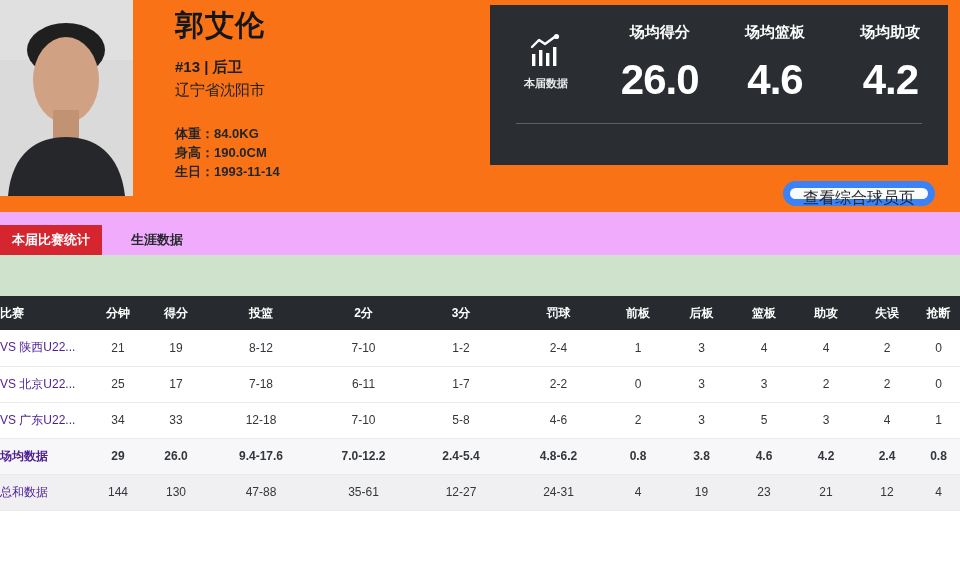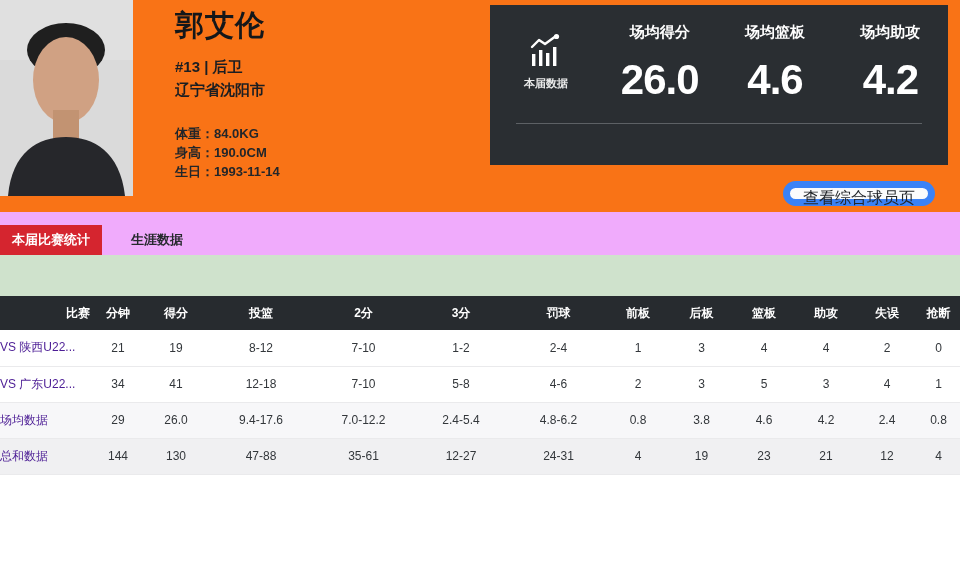--- a/index.html
+++ b/index.html
@@ -8,21 +8,21 @@
     font-family:"Liberation Sans","DejaVu Sans",sans-serif;
     background:#ffffff; color:#26292d; position:relative;
   }
 
   
   .hero { position:relative; width:960px; height:212px; background:#f97316; }
   .photo { position:absolute; left:0; top:0; width:133px; height:196px; background:#d9d9d9; overflow:hidden; }
   .info { position:absolute; left:175px; top:0; }
   .player-name { font-size:29px; font-weight:bold; color:#14171a; margin-top:6px; letter-spacing:1px; }
   .jersey-line { font-size:15px; font-weight:bold; color:#1b1e22; margin-top:12px; }
-  .hometown-line { font-size:15px; font-weight:bold; color:#1b1e22; margin-top:4px; }
+  .hometown-line { font-size:15px; font-weight:normal; color:#1b1e22; margin-top:4px; }
   .detail-lines { margin-top:24px; }
   .detail-line { font-size:13px; font-weight:bold; color:#22262a; line-height:19px; }
 
   
   .panel { position:absolute; left:490px; top:5px; width:458px; height:160px; background:#2a2e32; display:flex; }
   .panel-left { width:112px; display:flex; flex-direction:column; align-items:center;font-weight:bold; }
   .panel-left svg { margin-top:28px; }
   .panel-caption { margin-top:7px; font-size:11px; color:#e9eaea; }
   .panel-stats { flex:1; display:flex; }
   .panel-stat { flex:1; text-align:center; }
@@ -43,27 +43,27 @@
   .tab.inactive { width:110px; color:#26292d; }
 
   .green-band { width:960px; height:41px; background:#cfe2cc; }
 
   
   table { width:960px; border-collapse:collapse; table-layout:fixed; }
   thead th {
     background:#272b2f; color:#ffffff; font-size:12px; font-weight:bold;
     height:34px; text-align:center; padding:0;
   }
-  thead th.col-game { text-align:right; padding-left:6px; }
+  thead th.col-game { text-align:left; }
   tbody td {
     font-size:12px; color:#33373b; text-align:center; height:36px;
     border-bottom:1px solid #eaeaec; background:#ffffff; padding:0;
   }
   tbody td.col-game { text-align:left; color:#4c1d95; }
-  tbody tr.avg-row td { background:#f7f7f9; }
+  tbody tr.avg-row td { background:#f7f7f9;font-weight:bold; }
   tbody tr.sum-row td { background:#f0f0f2; }
 </style>
 </head>
 <body>
 
 <div class="hero">
 
   <div class="photo">
     <svg width="133" height="196" viewBox="0 0 133 196">
       <rect width="133" height="196" fill="#dadada"></rect>
@@ -174,23 +174,38 @@
         <td>1-2</td>
         <td>2-4</td>
         <td>1</td>
         <td>3</td>
         <td>4</td>
         <td>4</td>
         <td>2</td>
         <td>0</td>
       </tr>
       <tr>
+        <td class="col-game">VS 北京U22...</td>
+        <td>25</td>
+        <td>17</td>
+        <td>7-18</td>
+        <td>6-11</td>
+        <td>1-7</td>
+        <td>2-2</td>
+        <td>0</td>
+        <td>3</td>
+        <td>3</td>
+        <td>2</td>
+        <td>2</td>
+        <td>0</td>
+      </tr>
+      <tr>
         <td class="col-game">VS 广东U22...</td>
         <td>34</td>
-        <td>41</td>
+        <td>33</td>
         <td>12-18</td>
         <td>7-10</td>
         <td>5-8</td>
         <td>4-6</td>
         <td>2</td>
         <td>3</td>
         <td>5</td>
         <td>3</td>
         <td>4</td>
         <td>1</td>

